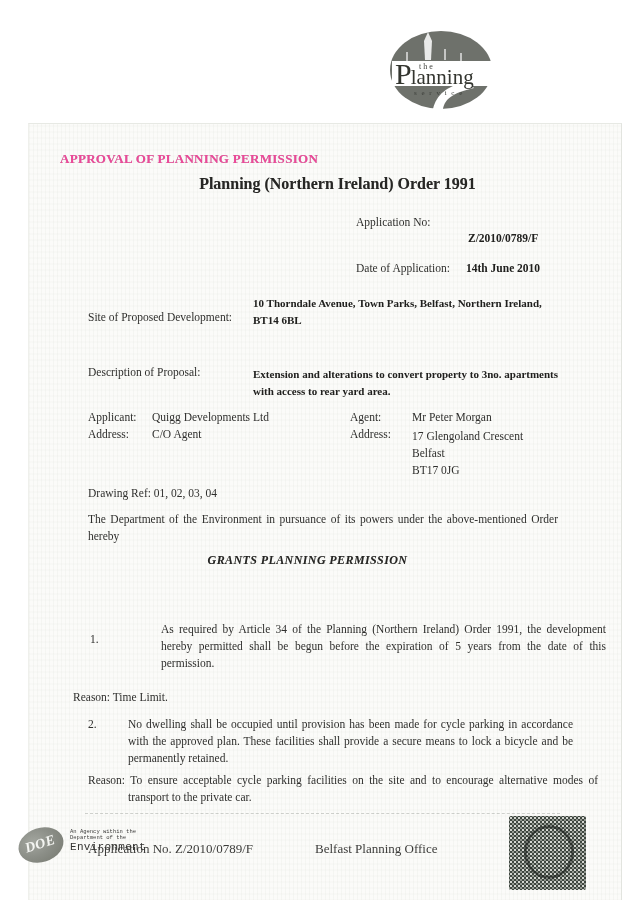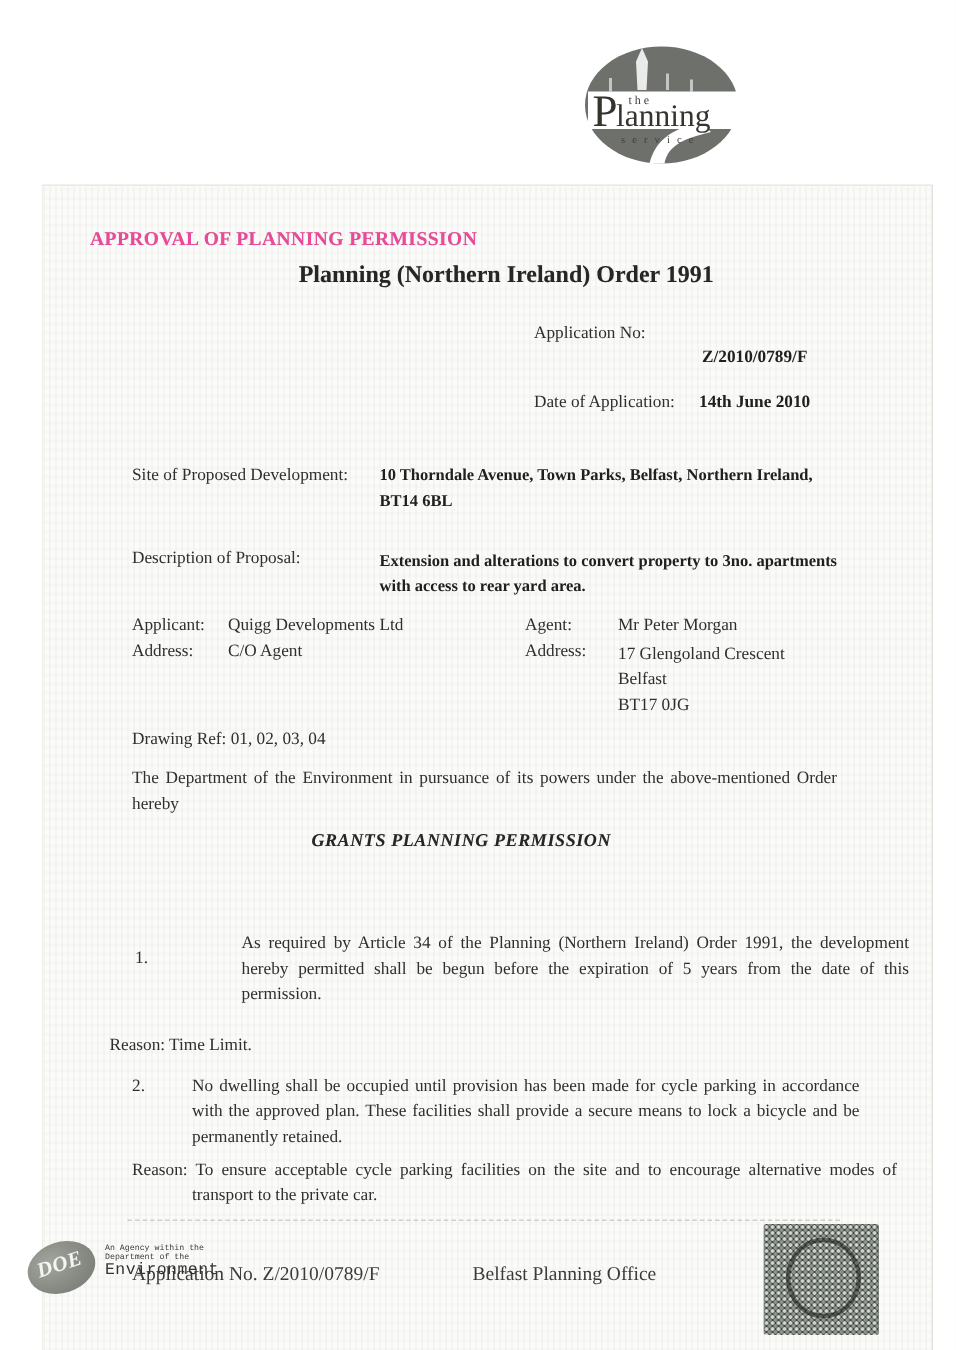--- a/index.html
+++ b/index.html
@@ -87,21 +87,21 @@
   <div class="abs title1 softtext" style="left:60px;top:151px;width:555px;">APPROVAL OF PLANNING PERMISSION</div>
   <div class="abs title2 softtext" style="left:60px;top:175px;width:555px;">Planning (Northern Ireland) Order 1991</div>
 
   <div class="abs lbl" style="left:356px;top:216px;">Application No:</div>
   <div class="abs val" style="left:468px;top:232px;font-size:11.5px;">Z/2010/0789/F</div>
 
   <div class="abs lbl" style="left:356px;top:262px;">Date of Application:</div>
   <div class="abs val" style="left:466px;top:262px;font-size:11.5px;">14th June 2010</div>
 
   <div class="abs lbl" style="left:88px;top:311px;">Site of Proposed Development:</div>
-  <div class="abs val" style="left:253px;top:309px;width:335px;">
+  <div class="abs val" style="left:253px;top:295px;width:335px;">
     <span class="line">10 Thorndale Avenue, Town Parks, Belfast, Northern Ireland,</span>
     <span class="line">BT14 6BL</span>
   </div>
 
   <div class="abs lbl" style="left:88px;top:366px;">Description of Proposal:</div>
   <div class="abs val" style="left:253px;top:366px;width:335px;">
     <span class="line">Extension and alterations to convert property to 3no. apartments</span>
     <span class="line">with access to rear yard area.</span>
   </div>
 

